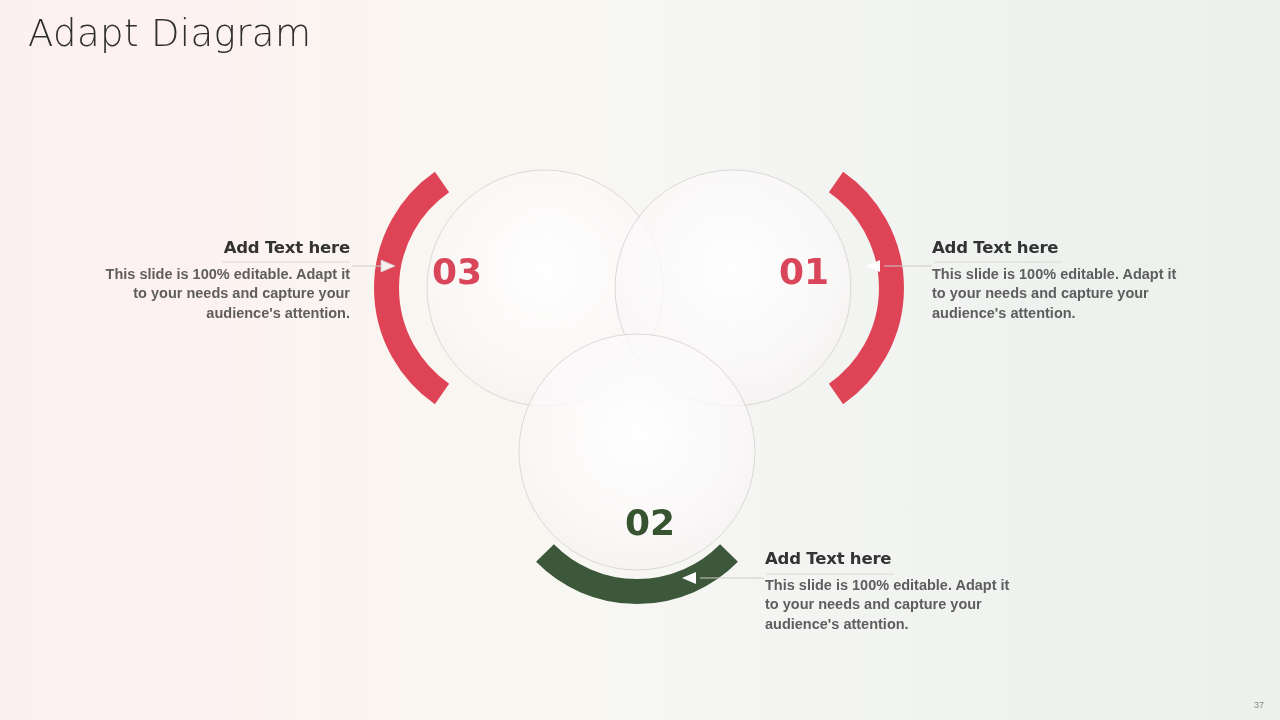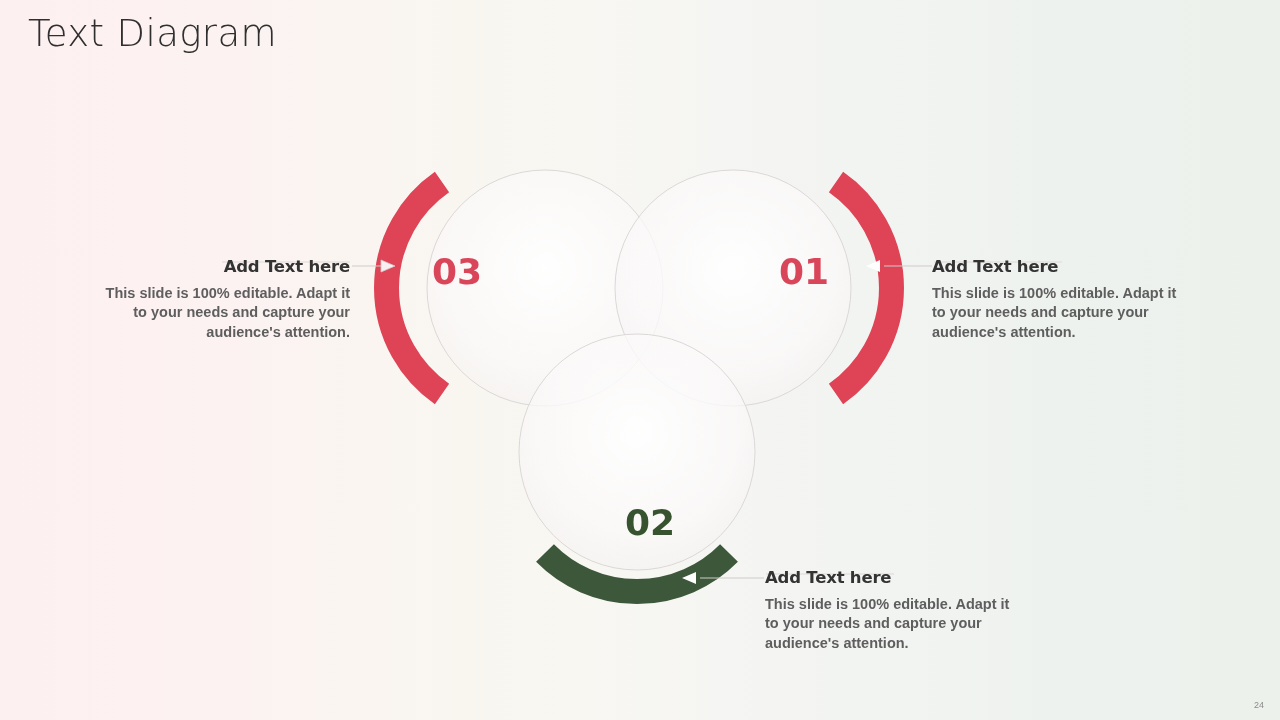--- a/index.html
+++ b/index.html
@@ -46,21 +46,21 @@
   
   #venn-stage {
     position: absolute;
     left: 0;
     top: 0;
     width: 1280px;
     height: 720px;
   }
 
   
-  .callout { position: absolute; margin-top: 19px; }
+  .callout { position: absolute; }
   .callout-title {
     font-size: 16.5px;
     font-weight: bold;
     color: #333333;
     font-family: "DejaVu Sans", sans-serif;
     letter-spacing: -0.2px;
     white-space: nowrap;
   }
   .callout-body {
     font-size: 14.5px;
@@ -98,21 +98,21 @@
     font-size: 9px;
     color: #8b8b8b;
     font-family: "Liberation Sans", sans-serif;
   }
 </style>
 </head>
 <body>
 
 <div id="slide">
 
-  <div id="page-title">Text Diagram</div>
+  <div id="page-title">Adapt Diagram</div>
 
   <svg id="venn-stage" viewBox="0 0 1280 720">
     <defs>
       <radialGradient id="circGrad" cx="50%" cy="42%" r="62%">
         <stop offset="0%" stop-color="#ffffff" stop-opacity="0.95"></stop>
         <stop offset="70%" stop-color="#fbf9f9" stop-opacity="0.75"></stop>
         <stop offset="100%" stop-color="#f4f1f1" stop-opacity="0.55"></stop>
       </radialGradient>
     </defs>
 
@@ -153,15 +153,15 @@
   <div class="callout" id="callout-right">
     <div class="callout-title">Add Text here</div>
     <div class="callout-body">This slide is 100% editable. Adapt it to your needs and capture your audience's attention.</div>
   </div>
 
   <div class="callout" id="callout-bottom">
     <div class="callout-title">Add Text here</div>
     <div class="callout-body">This slide is 100% editable. Adapt it to your needs and capture your audience's attention.</div>
   </div>
 
-  <div id="page-number">24</div>
+  <div id="page-number">37</div>
 
 </div>
 
 </body></html>

